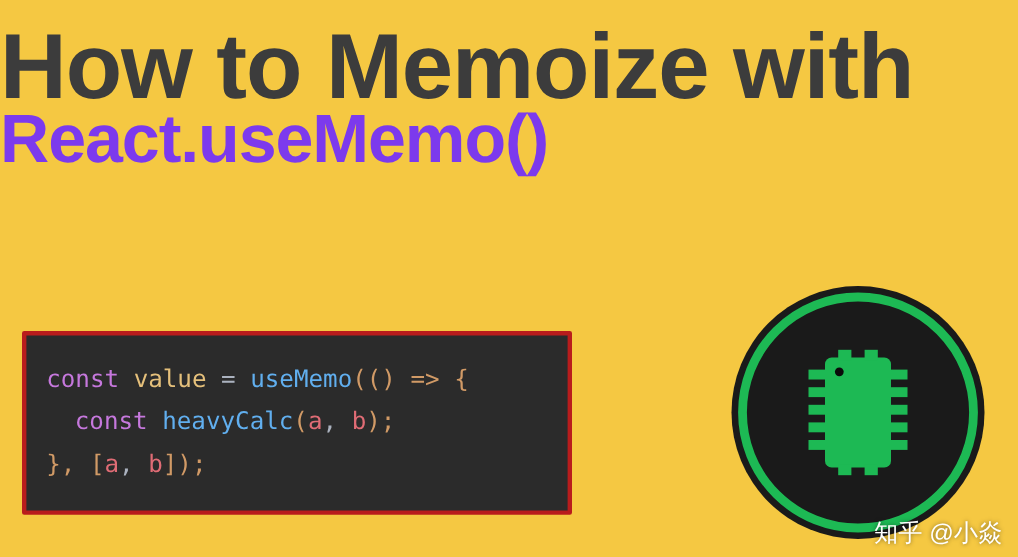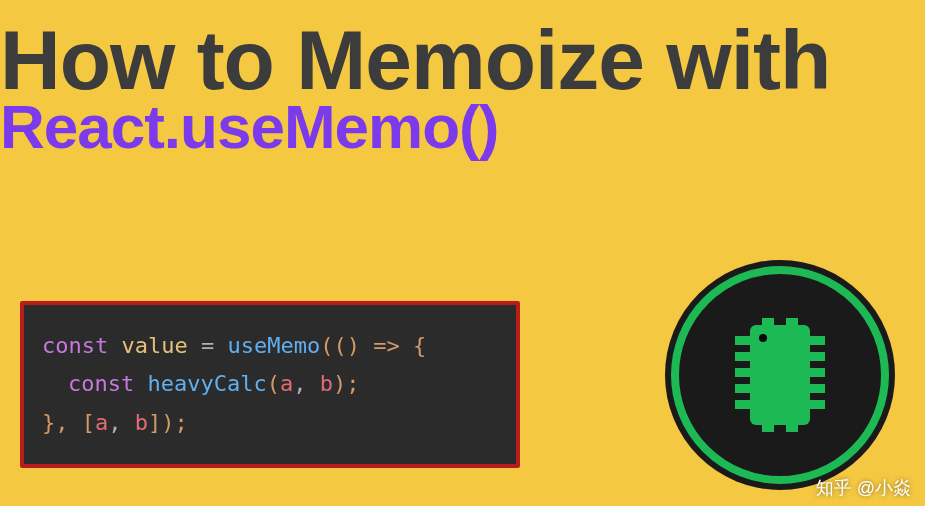--- a/index.html
+++ b/index.html
@@ -69,21 +69,21 @@
       display: flex;
       align-items: center;
       justify-content: center;
     }
     .chip-svg { display: block; }
     .watermark {
       position: absolute;
       right: 14px;
       bottom: 6px;
       color: #ffffff;
-      font-size: 18px;
+      font-size: 22px;
       font-weight: 500;
       text-shadow: 0 0 4px rgba(0,0,0,0.5);
     }
   </style>
 </head>
 <body>
 
 <div class="title-wrap">
   <div class="title-line1">How to Memoize with</div>
   <div class="title-line2">React.useMemo()</div>

